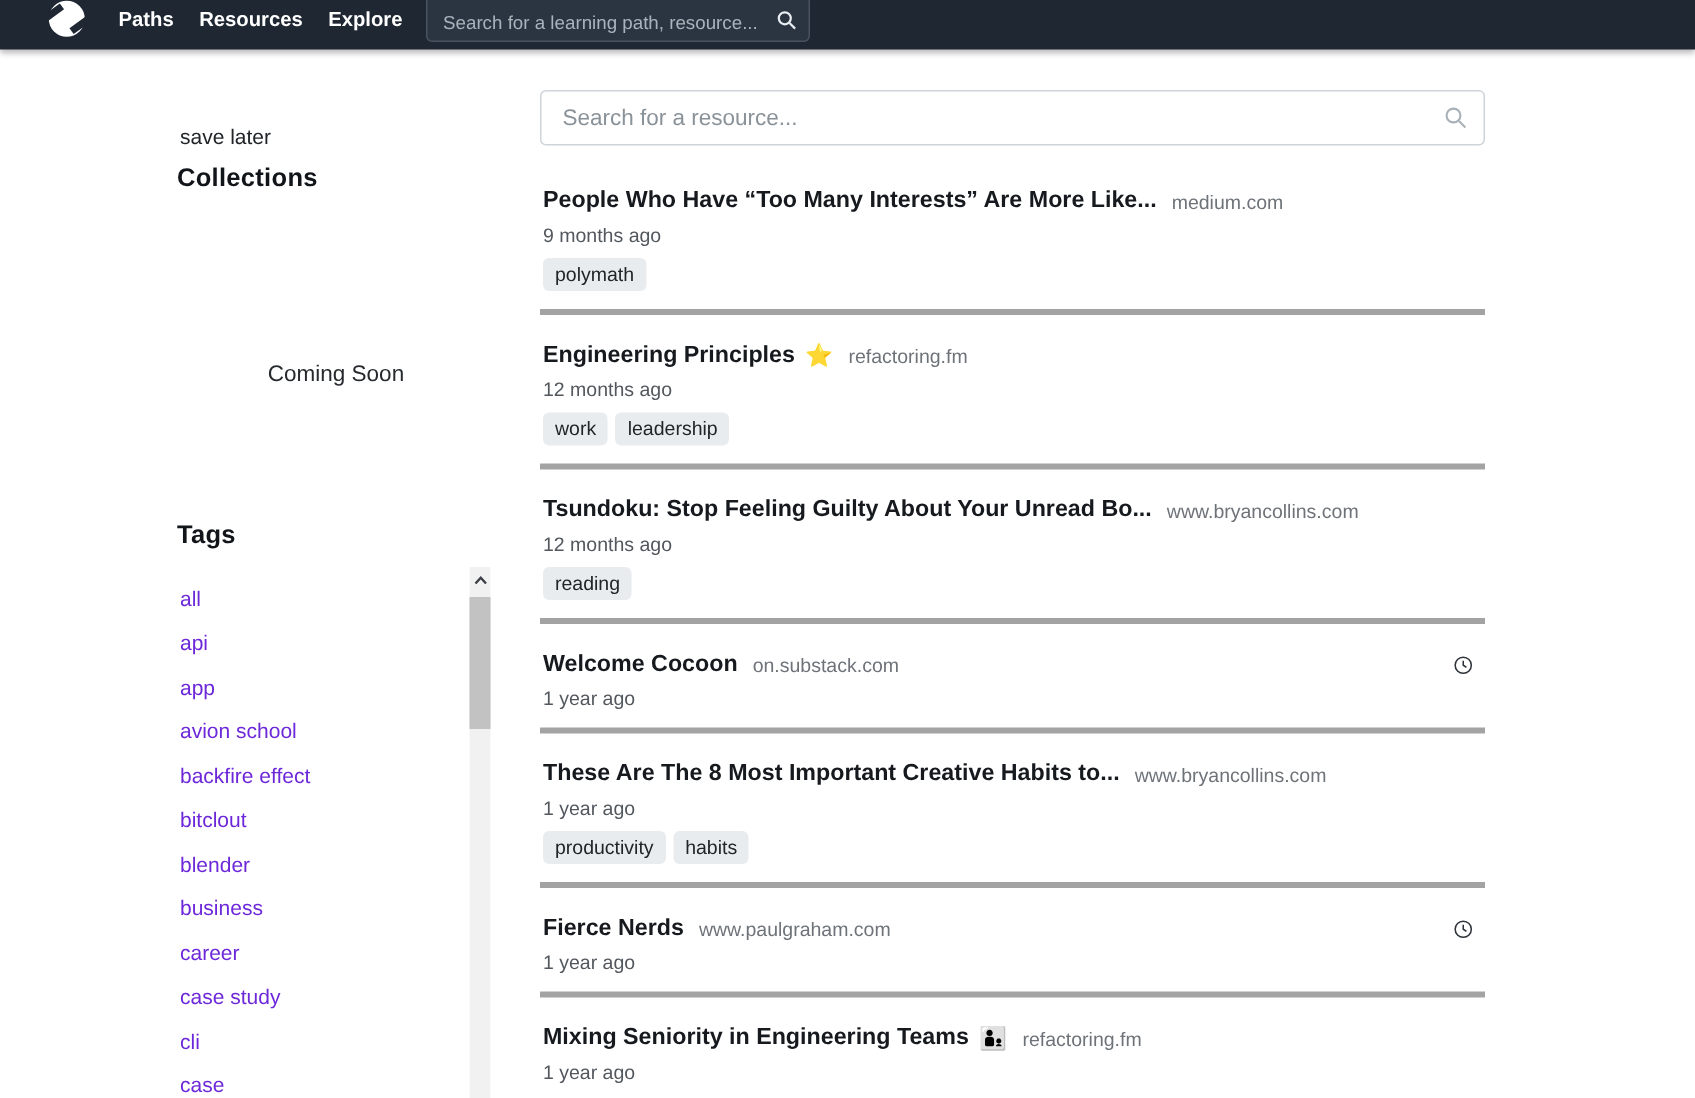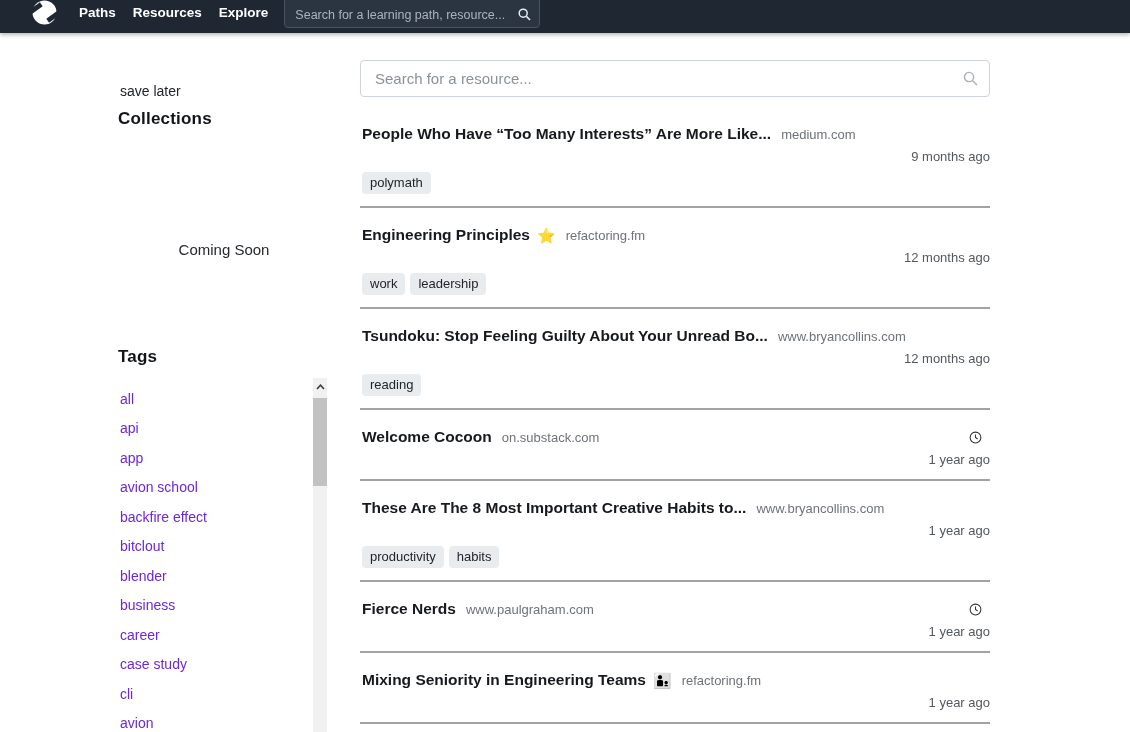--- a/index.html
+++ b/index.html
@@ -46,21 +46,21 @@
   
   .main { position:absolute; left:360px; top:33px; width:630px; height:699px; }
   .resource-search { position:relative; margin-top:27px; }
   .resource-search input { width:630px; height:37px; border:1px solid #ced4da; border-radius:4px;
     font-size:15px; color:#737373; padding:0 36px 0 14px; outline:none;
     font-family:"Liberation Sans", sans-serif; }
   .resource-search input::placeholder { color:#8a9299; }
   .resource-search .mag { position:absolute; right:12px; top:11px; }
 
   .resource-list { list-style:none; margin-top:16px; }
-  .res-item { padding:18px 0 12px 2px; border-bottom:2px solid #a3a3a3;text-align:right; }
+  .res-item { padding:18px 0 12px 2px; border-bottom:4px solid #a3a3a3; }
   .res-item:first-child { padding-top:12px; }
   .res-title-row { display:flex; align-items:center; }
   .res-title { font-size:15.5px; font-weight:700; color:#16191d; cursor:pointer; }
   .res-emoji { font-size:15px; margin-left:7px; line-height:1; }
   .res-domain { font-size:13px; color:#6e7379; margin-left:10px; }
   .res-clock { margin-left:auto; margin-right:8px; cursor:pointer; display:flex; }
   .res-time { font-size:13px; color:#53585e; margin-top:6px; }
   .res-tags { display:flex; gap:5px; margin-top:8px; }
   .pill { background:#e9ecef; border-radius:4px; padding:3px 8px 4px; font-size:13px;
     color:#212529; cursor:pointer; }
@@ -143,21 +143,21 @@
 
   <li>
     <a class="tag-link">case study</a>
   </li>
 
   <li>
     <a class="tag-link">cli</a>
   </li>
 
   <li>
-    <a class="tag-link">avion</a>
+    <a class="tag-link">case</a>
   </li>
 </ul>
       <div class="scrollbar">
         <div class="sb-arrow">
           <svg width="9" height="6" viewBox="0 0 9 6" fill="none" stroke="#3b3f45" stroke-width="1.6">
             <path d="M1 5 L4.5 1.2 L8 5"></path>
           </svg>
         </div>
         <div class="sb-thumb"></div>
       </div>

